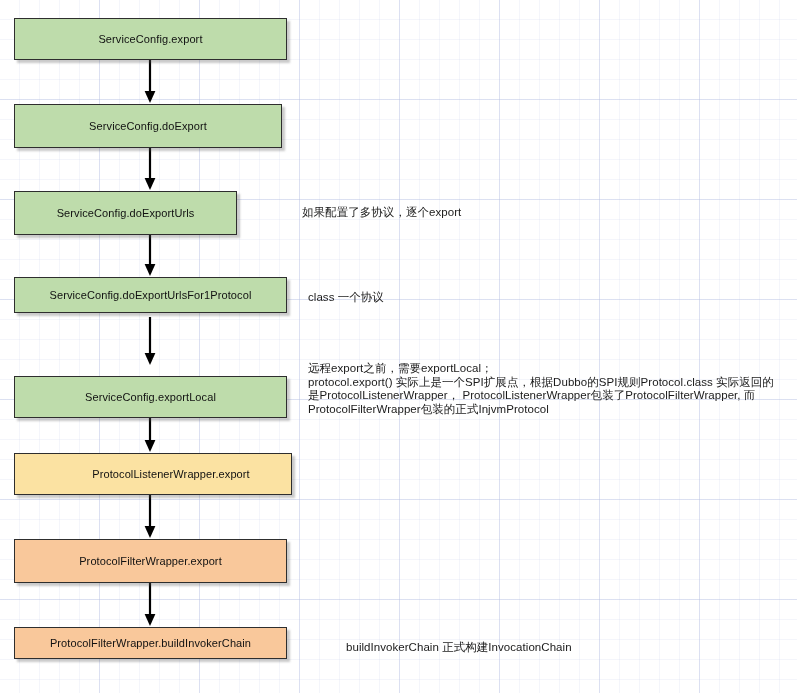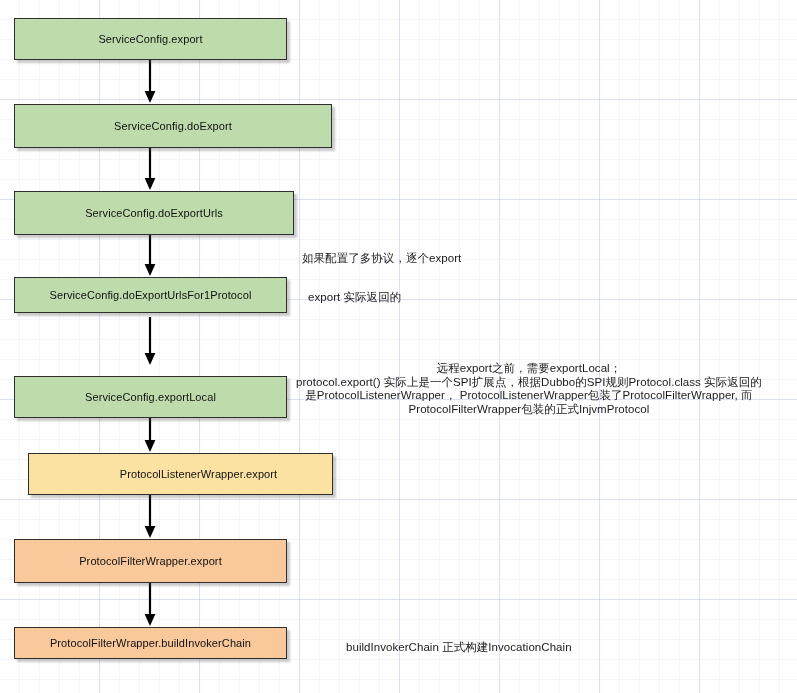--- a/index.html
+++ b/index.html
@@ -106,52 +106,52 @@
     <svg width="20" height="44" viewBox="0 0 20 44">
       <line x1="10" y1="0" x2="10" y2="34" stroke="#000000" stroke-width="2.2"></line>
       <polygon points="10,43 4.6,31 15.4,31" fill="#000000"></polygon>
     </svg>
   </div>
 
   <div class="node green" style="left:14px; top:18px; width:273px; height:42px;">
     <span>ServiceConfig.export</span>
   </div>
 
-  <div class="node green" style="left:14px; top:104px; width:318px; height:44px;">
+  <div class="node green" style="left:14px; top:104px; width:268px; height:44px;">
     <span>ServiceConfig.doExport</span>
   </div>
 
-  <div class="node green" style="left:14px; top:191px; width:280px; height:44px;">
+  <div class="node green" style="left:14px; top:191px; width:223px; height:44px;">
     <span>ServiceConfig.doExportUrls</span>
   </div>
 
   <div class="node green" style="left:14px; top:277px; width:273px; height:36px;">
     <span>ServiceConfig.doExportUrlsFor1Protocol</span>
   </div>
 
   <div class="node green" style="left:14px; top:376px; width:273px; height:42px;">
     <span>ServiceConfig.exportLocal</span>
   </div>
 
-  <div class="node yellow" style="left:28px; top:453px; width:305px; height:42px;padding-left:36px;">
+  <div class="node yellow" style="left:14px; top:453px; width:278px; height:42px;padding-left:36px;">
     <span>ProtocolListenerWrapper.export</span>
   </div>
 
   <div class="node orange" style="left:14px; top:539px; width:273px; height:44px;">
     <span>ProtocolFilterWrapper.export</span>
   </div>
 
   <div class="node orange" style="left:14px; top:627px; width:273px; height:32px;">
     <span>ProtocolFilterWrapper.buildInvokerChain</span>
   </div>
 
-  <div class="note" style="left:302px; top:206px;margin-top:46px;">如果配置了多协议，逐个export</div>
+  <div class="note" style="left:302px; top:206px;">如果配置了多协议，逐个export</div>
 
-  <div class="note" style="left:308px; top:291px;">export 实际返回的</div>
+  <div class="note" style="left:308px; top:291px;">class 一个协议</div>
 
-  <div class="note" style="left:296px; top:362px;text-align:center;">远程export之前，需要exportLocal；
+  <div class="note" style="left:308px; top:362px;">远程export之前，需要exportLocal；
 protocol.export() 实际上是一个SPI扩展点，根据Dubbo的SPI规则Protocol.class 实际返回的
 是ProtocolListenerWrapper， ProtocolListenerWrapper包装了ProtocolFilterWrapper, 而
 ProtocolFilterWrapper包装的正式InjvmProtocol</div>
 
   <div class="note" style="left:302px; top:641px;padding-left:44px;">buildInvokerChain 正式构建InvocationChain</div>
 
 </div>
 
 </body></html>

